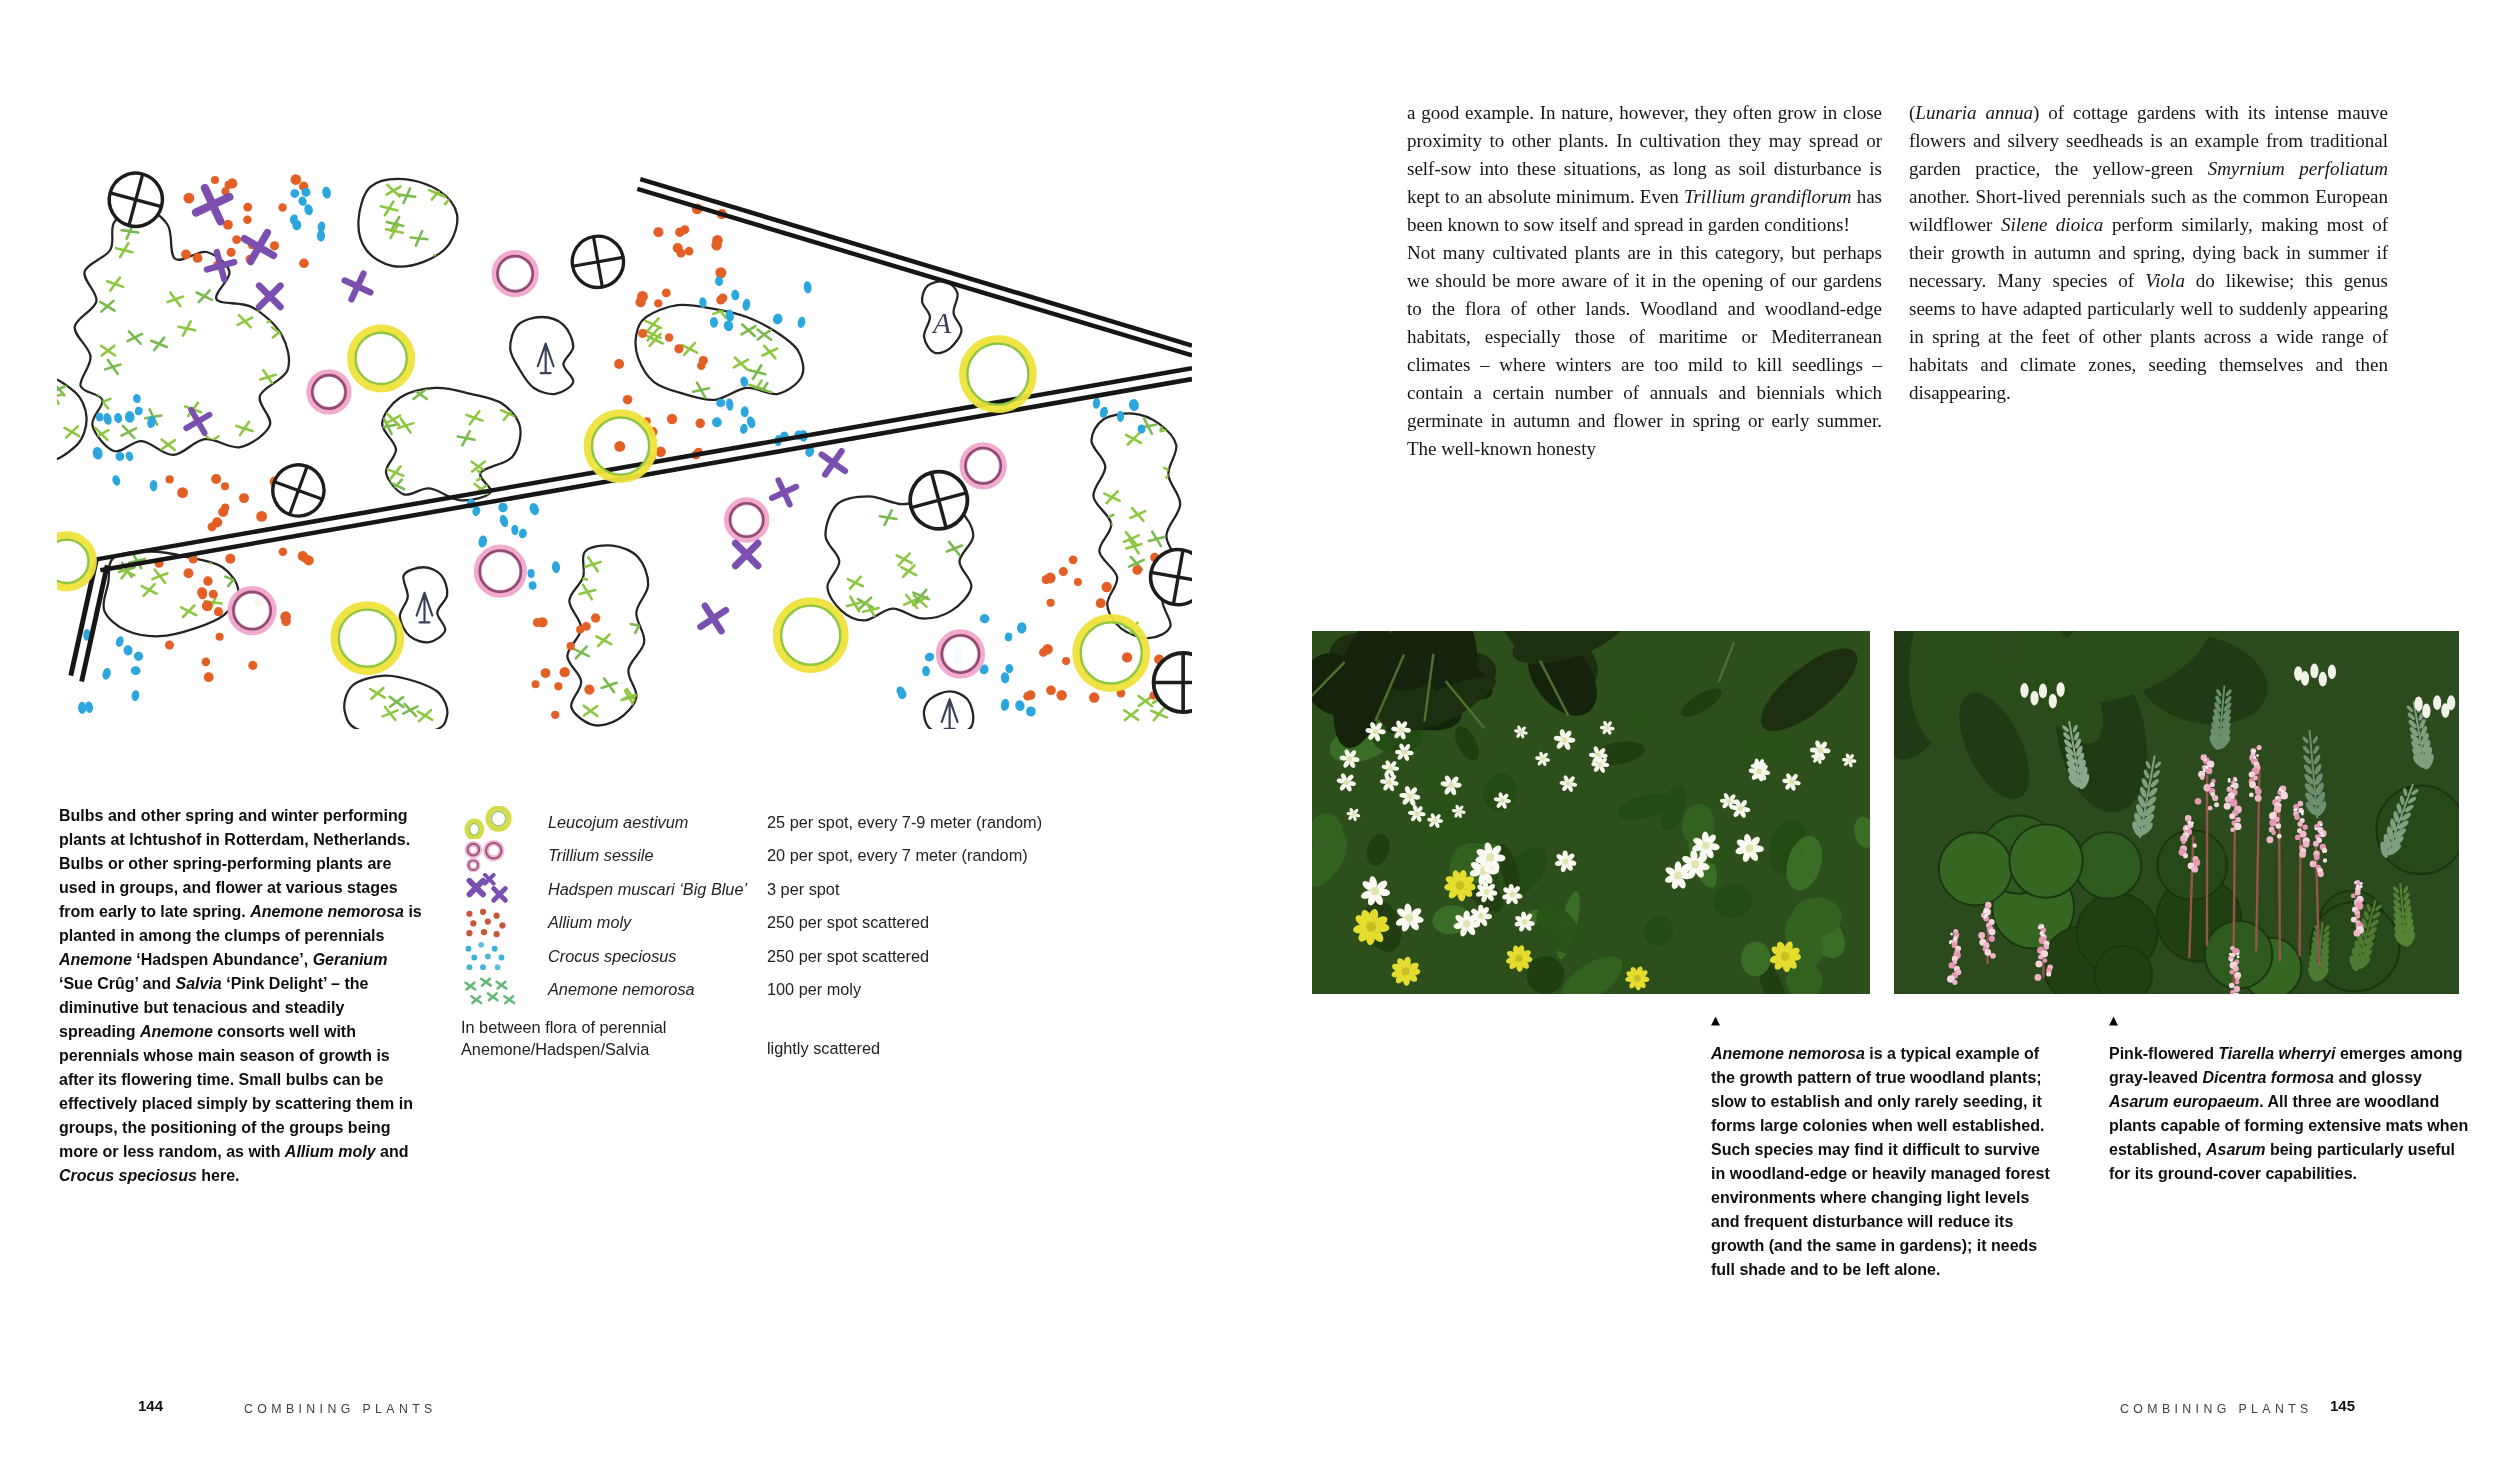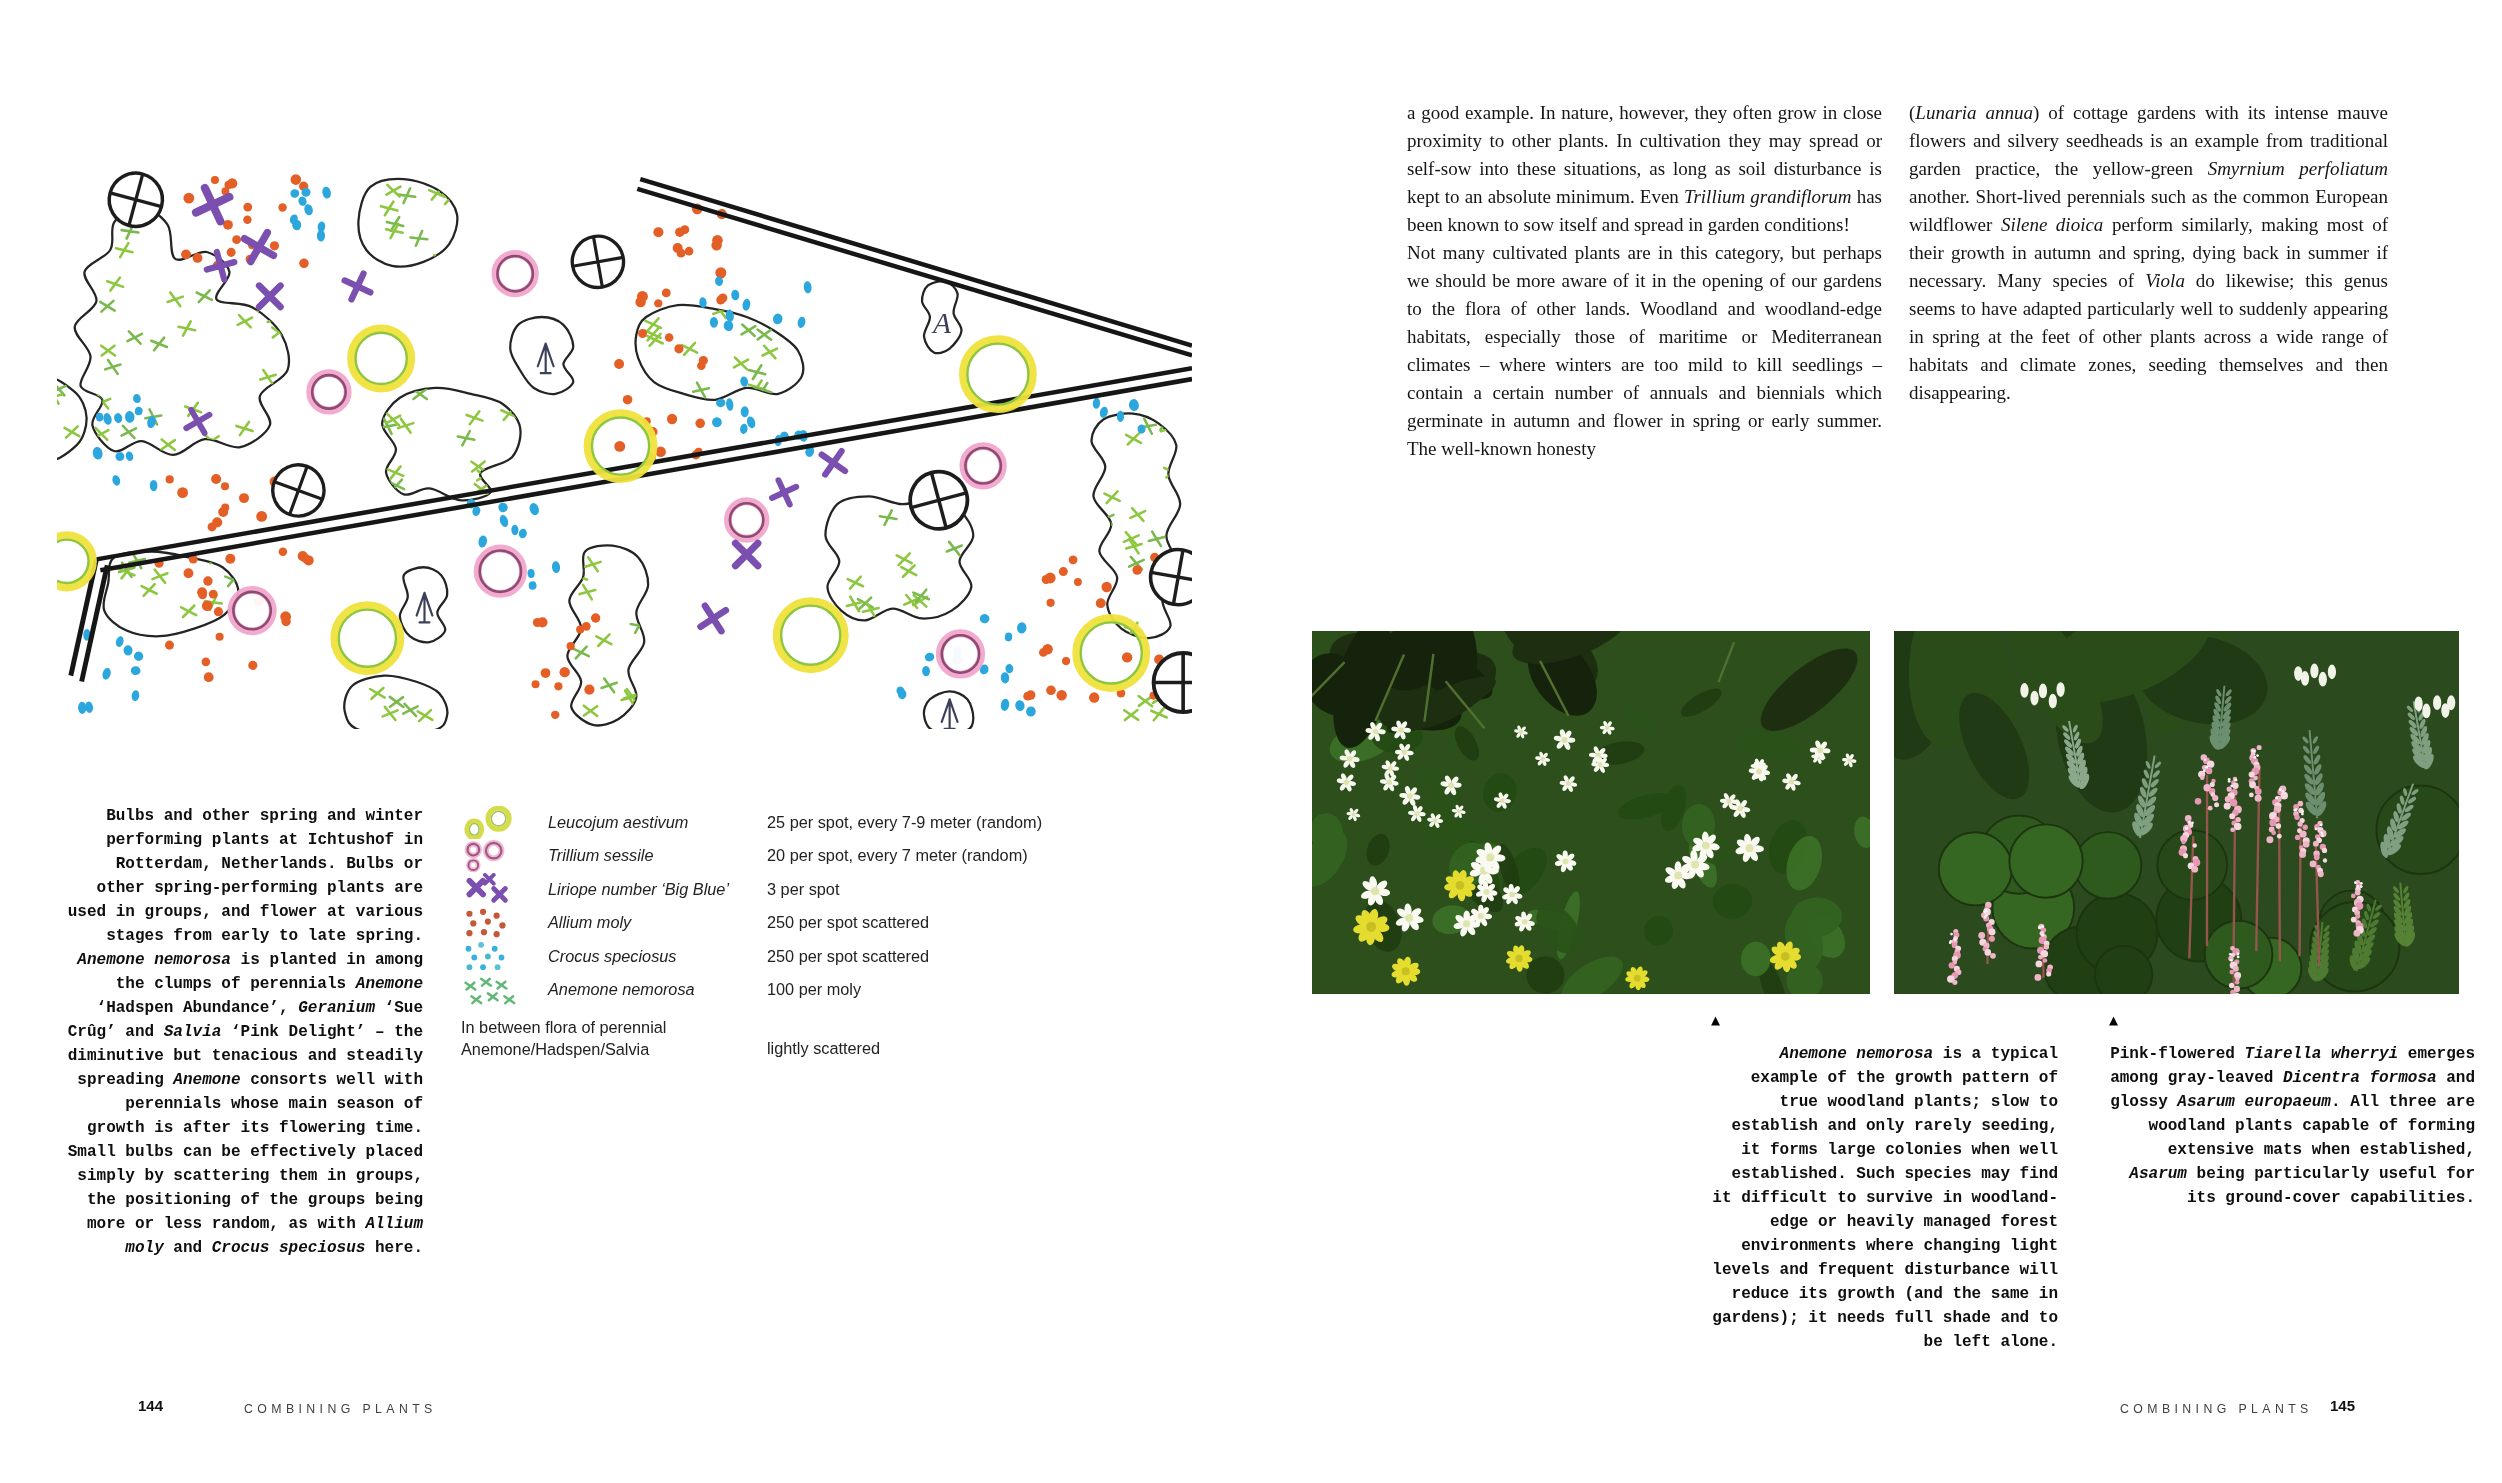--- a/index.html
+++ b/index.html
@@ -6,22 +6,22 @@
   body{width:2502px;height:1484px;background:#ffffff;position:relative;overflow:hidden;
        font-family:"Liberation Serif",serif;color:#1a1a1a}
   .abs{position:absolute}
   
   .bodycol{font-size:19px;line-height:28px;text-align:justify;color:#151515}
   .bodycol p{margin:0}
   .bodycol p.indent{text-indent:26.6px}
   .head3{font-family:"Liberation Sans",sans-serif;font-weight:bold;font-style:italic;
          font-size:19px;line-height:25.6px;margin:26.6px 0 10.8px 0;text-align:left}
   
-  .capt{font-family:Liberation Mono, monospace;font-weight:bold;font-size:16px;
-        line-height:24px;color:#0e0e0e;text-align:right}
+  .capt{font-family:Liberation Sans, sans-serif;font-weight:bold;font-size:16px;
+        line-height:24px;color:#0e0e0e;text-align:left}
   .capt i{font-weight:bold}
   
   .legrow{position:absolute;left:0;height:33px;width:611px}
   .legsym{position:absolute;left:0;top:0}
   .legname{position:absolute;left:87px;top:6.9px;font:italic 16.3px "Liberation Sans",sans-serif;color:#222;white-space:nowrap}
   .legqty{position:absolute;left:306px;top:6.9px;font:16.3px "Liberation Sans",sans-serif;color:#222;white-space:nowrap}
   .note{font:16.3px "Liberation Sans",sans-serif;color:#222;line-height:21.7px}
   
   .runhead{font-family:"Liberation Sans",sans-serif;font-size:12.3px;letter-spacing:4.4px;color:#404040}
   .pagenum{font-family:Liberation Sans, sans-serif;font-weight:bold;font-size:15px;color:#111}
@@ -561,21 +561,21 @@
         <span class="legname">Trillium sessile</span>
         <span class="legqty">20 per spot, every 7 meter (random)</span>
       </div>
 
       <div class="legrow" style="top:67px">
         <svg class="legsym" width="79" height="33" viewBox="0 0 80 34">
           <path d="M8,8 L22,22 M8,22 L22,8" stroke="#7a4fb0" stroke-width="6" stroke-linecap="round"></path>
           <path d="M33,16 L45,28 M33,28 L45,16" stroke="#7a4fb0" stroke-width="5" stroke-linecap="round"></path>
           <path d="M24,2 L33,11 M24,11 L33,2" stroke="#7a4fb0" stroke-width="4" stroke-linecap="round"></path>
         </svg>
-        <span class="legname">Liriope number ‘Big Blue’</span>
+        <span class="legname">Hadspen muscari ‘Big Blue’</span>
         <span class="legqty">3 per spot</span>
       </div>
 
       <div class="legrow" style="top:100px">
         <svg class="legsym" width="79" height="33" viewBox="0 0 80 34">
           <circle cx="8" cy="8" r="3.2" fill="#c6583a"></circle>
             <circle cx="22" cy="6" r="3.2" fill="#c6583a"></circle>
           <circle cx="36" cy="10" r="3.2" fill="#c6583a"></circle>
             <circle cx="12" cy="18" r="3.2" fill="#c6583a"></circle>
           <circle cx="27" cy="16" r="3.2" fill="#c6583a"></circle>

